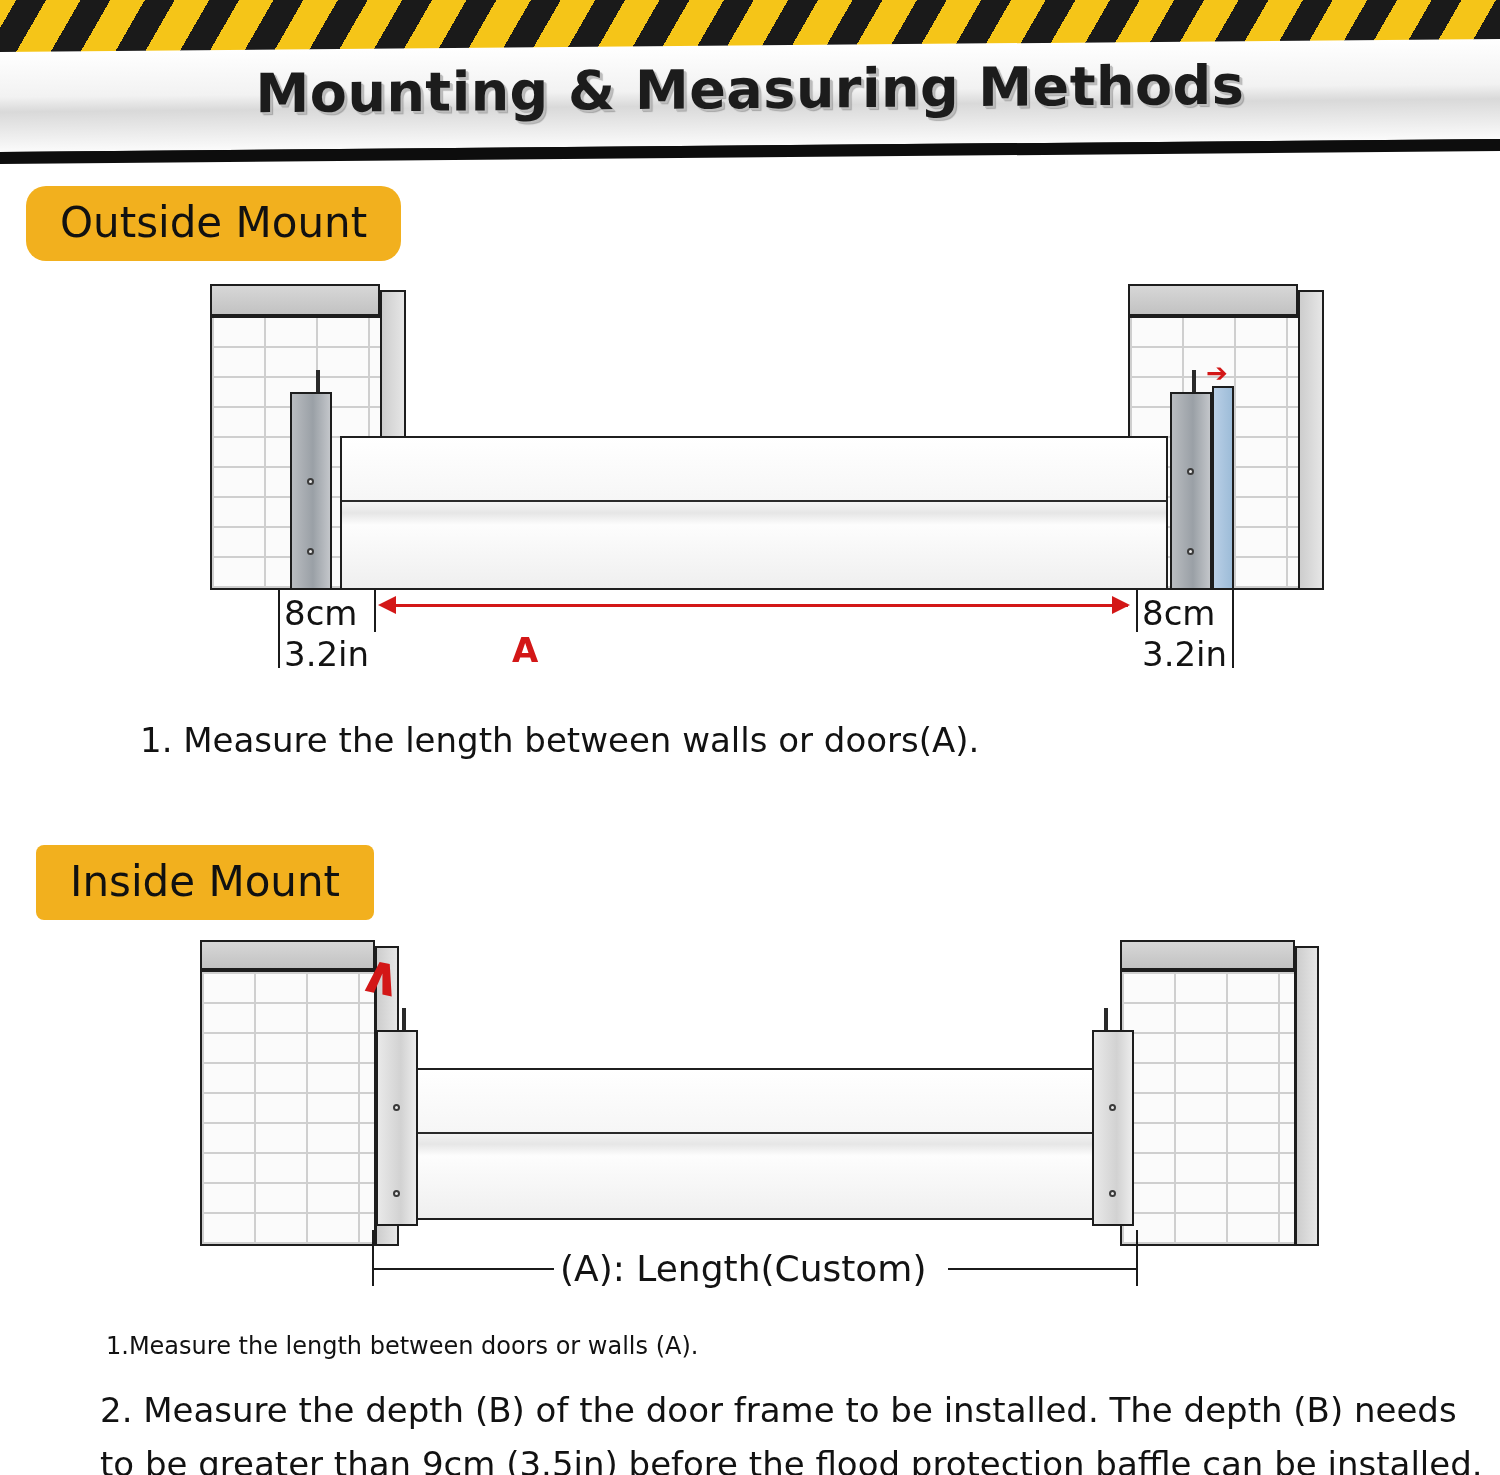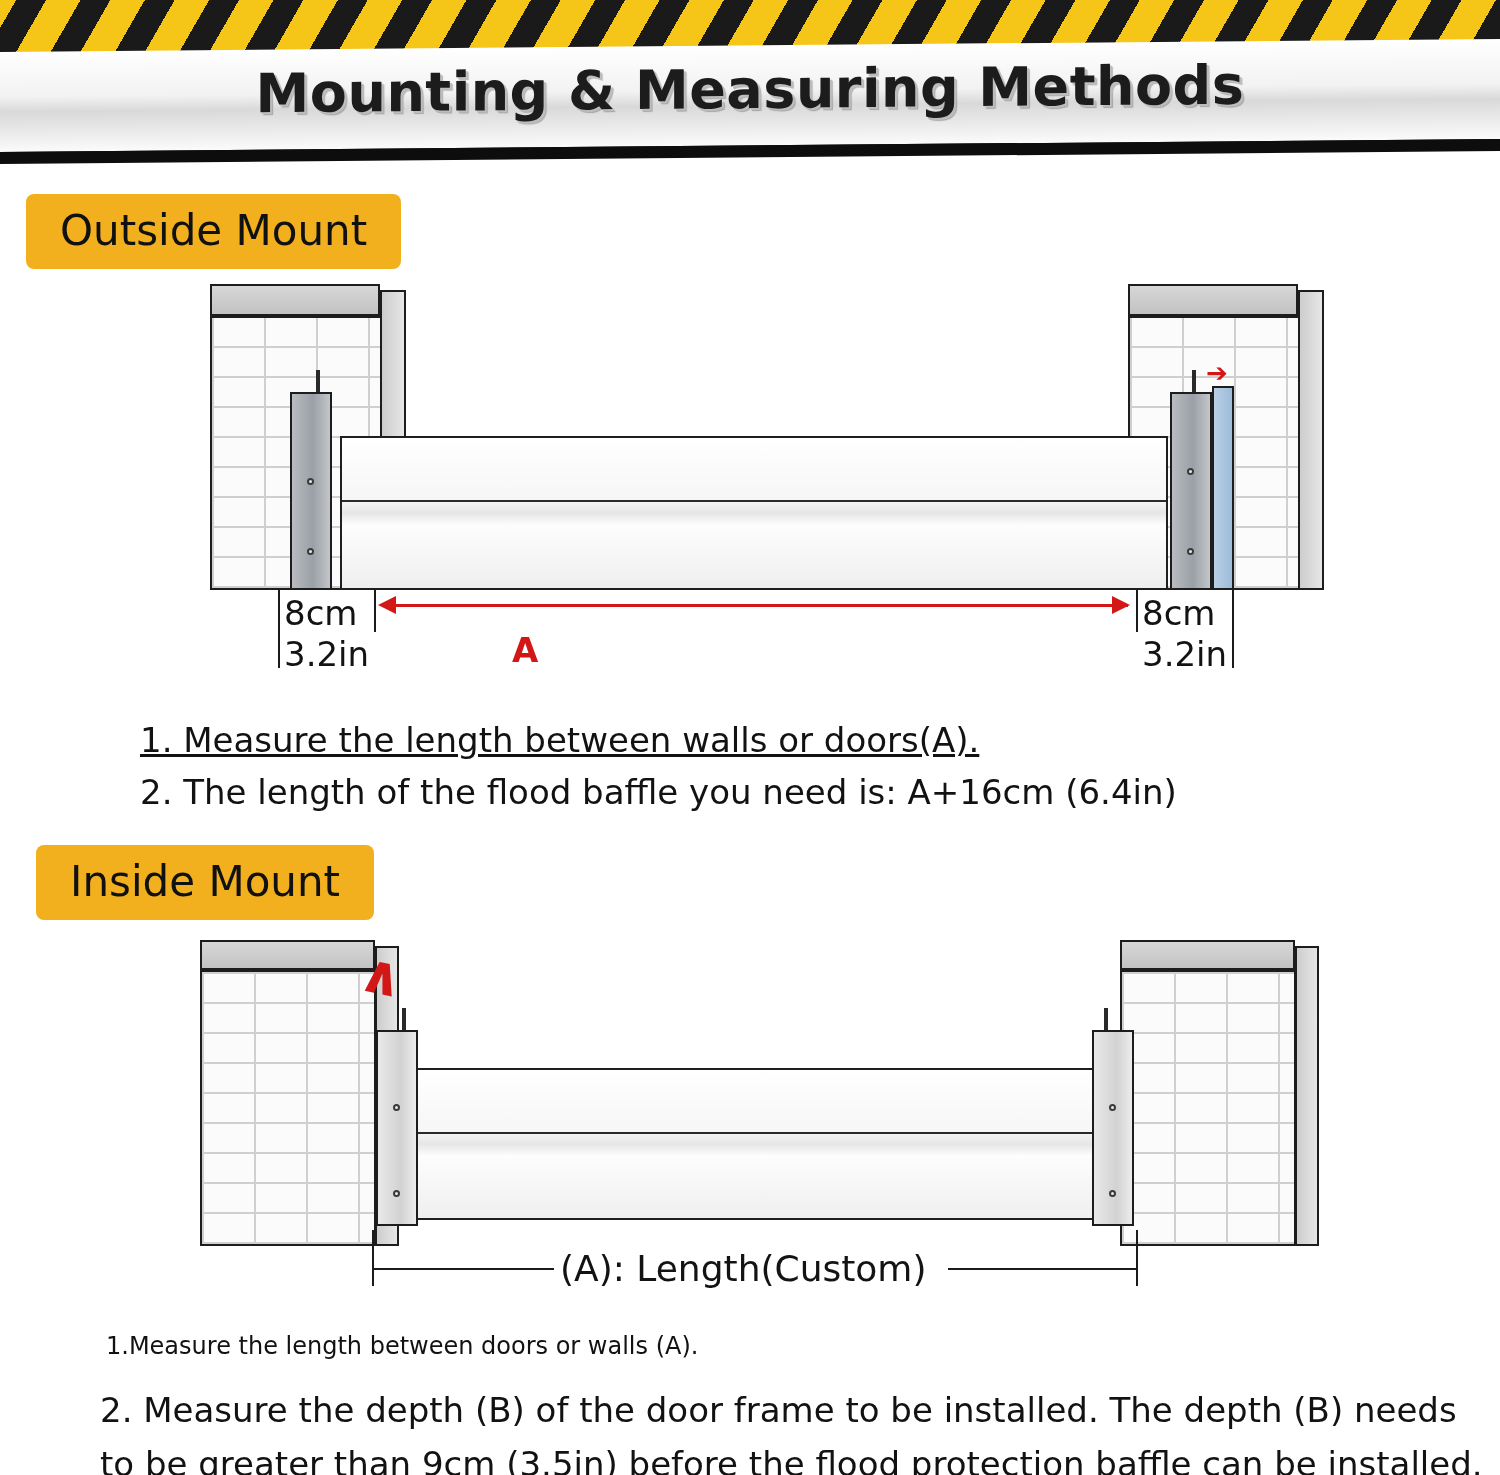--- a/index.html
+++ b/index.html
@@ -73,21 +73,21 @@
   
   .tag {
     position: absolute;
     background: #f2b01e;
     color: #111;
     font-size: 42px;
     padding: 12px 34px 14px 34px;
     border-radius: 8px;
     white-space: nowrap;
   }
-  .tag-outside { left: 26px; top: 194px; }
+  .tag-outside { left: 26px; top: 186px; border-radius: 20px; }
   .tag-inside  { left: 36px; top: 845px; }
 
   
   .pillar {
     position: absolute;
     background:
       repeating-linear-gradient(0deg, #cfcfcf 0px, #cfcfcf 2px, transparent 2px, transparent 30px),
       repeating-linear-gradient(90deg, #cfcfcf 0px, #cfcfcf 2px, transparent 2px, transparent 52px),
       #fbfbfb;
     border: 2px solid #1d1d1d;
@@ -222,22 +222,21 @@
   <div class="arrow-l" style="left:378px; top:596px;"></div>
   <div class="arrow-r" style="left:1112px; top:596px;"></div>
 
   <div class="label" style="left:284px; top:593px; font-size:34px;">8cm</div>
   <div class="label" style="left:284px; top:634px; font-size:34px;">3.2in</div>
   <div class="label" style="left:1142px; top:593px; font-size:34px;">8cm</div>
   <div class="label" style="left:1142px; top:634px; font-size:34px;">3.2in</div>
 
   <div class="label label-red" style="left:512px; top:630px; font-size:34px;">A</div>
 
-  <div class="body-text" style="left:140px; top:720px; font-size:34px;text-decoration:underline;">1. Measure the length between walls or doors(A).</div>
-  <div class="body-text" style="left:140px; top:772px; font-size:34px;">2. The length of the flood baffle you need is: A+16cm (6.4in)</div>
+  <div class="body-text" style="left:140px; top:720px; font-size:34px;">1. Measure the length between walls or doors(A).</div>
 
   <div class="tag tag-inside">Inside Mount</div>
 
   <div class="pillar-top" style="left:200px; top:940px; width:175px; height:30px;"></div>
   <div class="pillar-top" style="left:375px; top:946px; width:24px; height:300px; background:linear-gradient(90deg,#cdcdcd,#e6e6e6);"></div>
   <div class="pillar" style="left:200px; top:970px; width:176px; height:276px;"></div>
 
   <div class="pillar-top" style="left:1120px; top:940px; width:175px; height:30px;"></div>
   <div class="pillar-top" style="left:1295px; top:946px; width:24px; height:300px; background:linear-gradient(90deg,#cdcdcd,#e6e6e6);"></div>
   <div class="pillar" style="left:1120px; top:970px; width:176px; height:276px;"></div>

